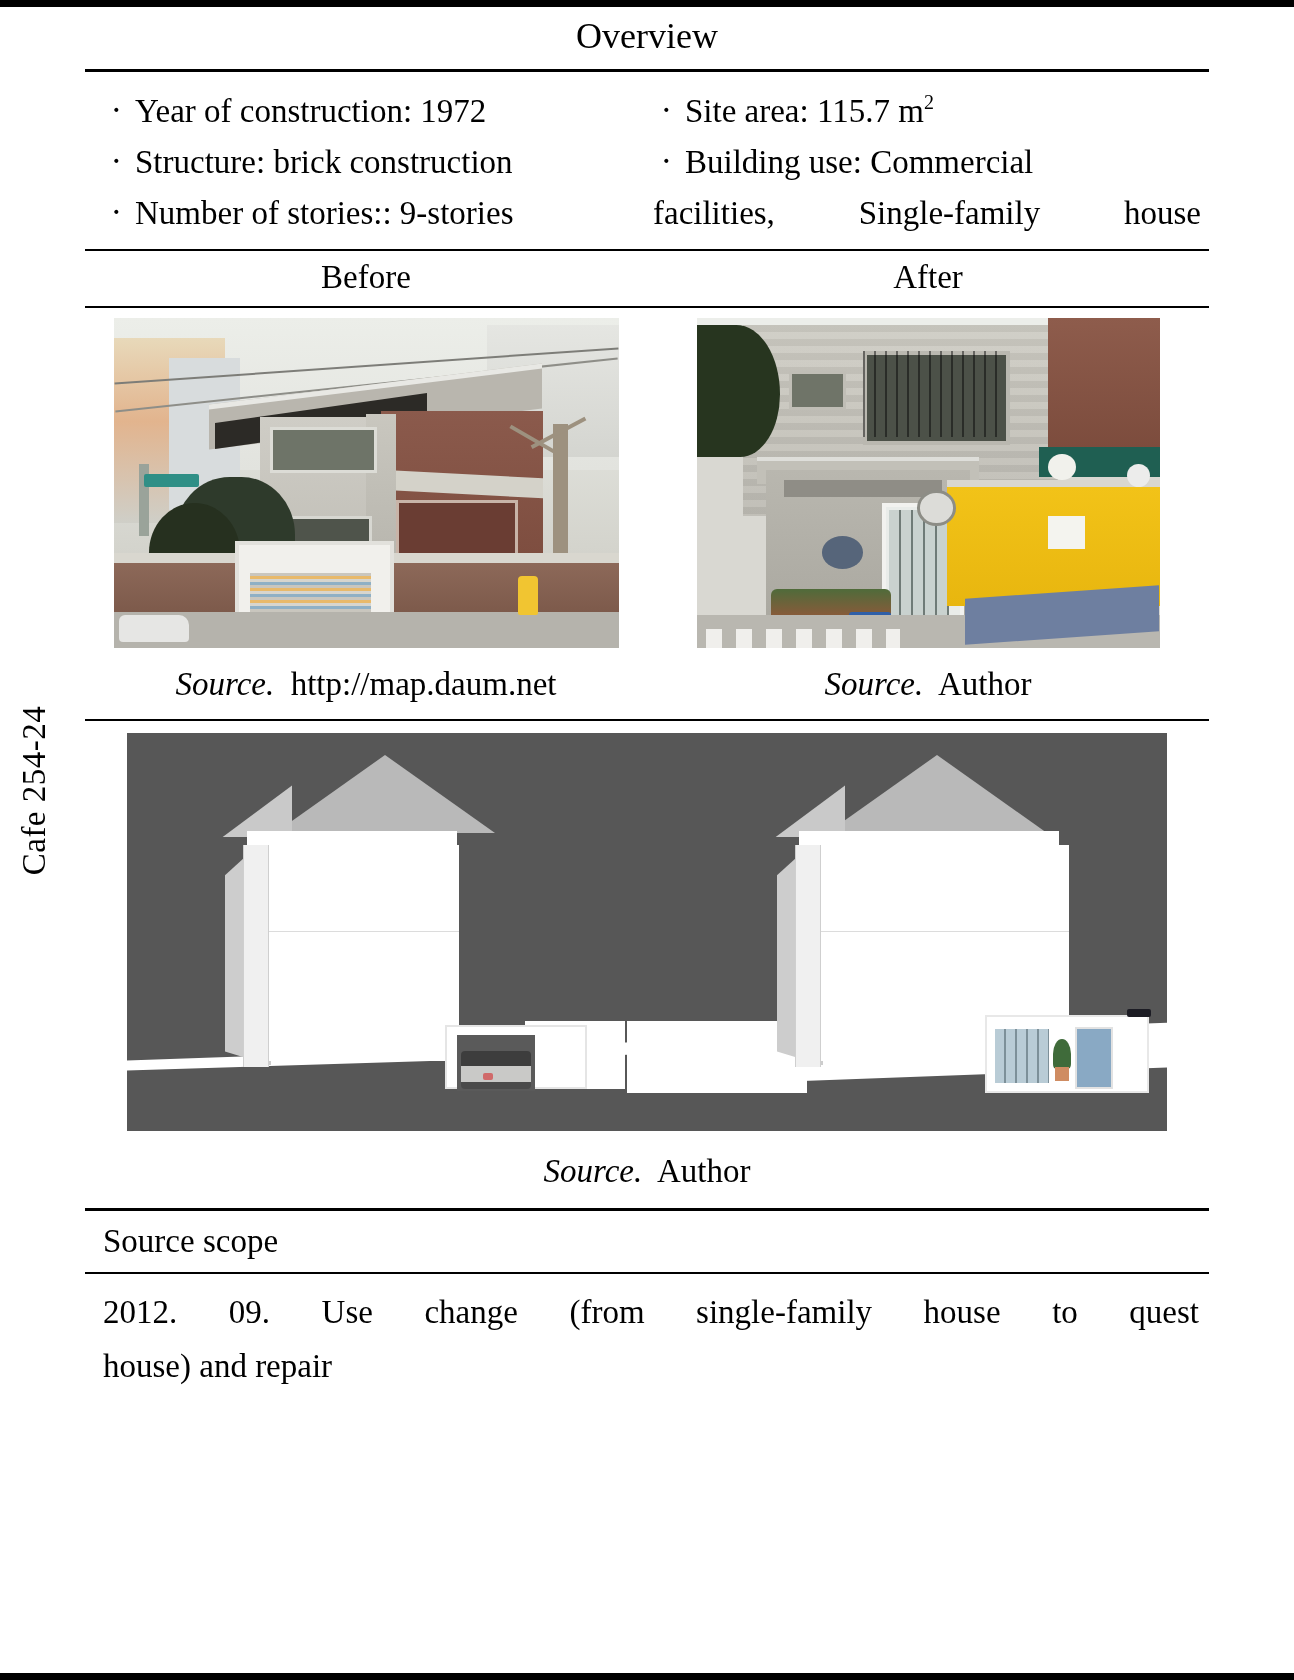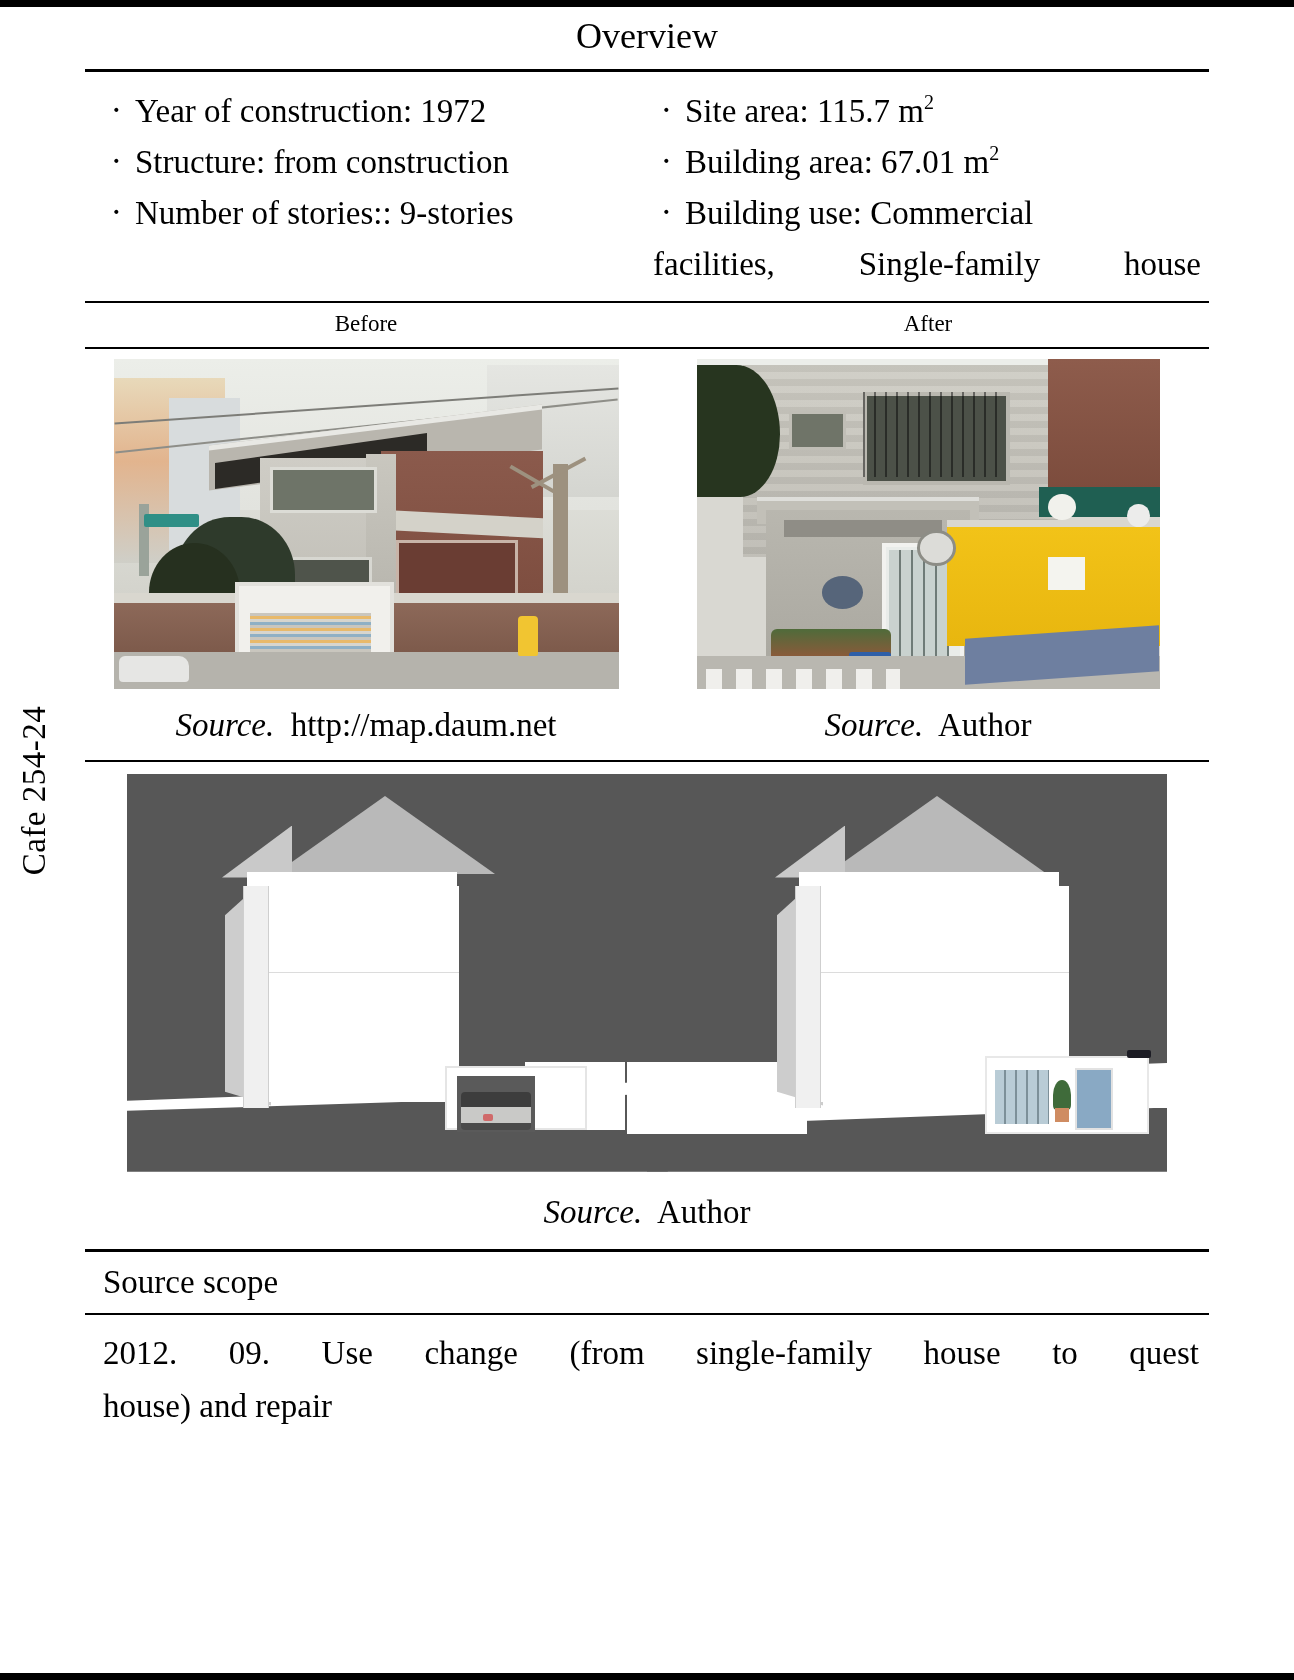--- a/index.html
+++ b/index.html
@@ -110,21 +110,21 @@
     vertical-align: 13px;
   }
 
   .row-beforeafter {
     display: flex;
     padding: 8px 0 10px 0;
   }
   .ba-cell {
     width: 50%;
     text-align: center;
-    font-size: 23px;
+    font-size: 33px;
   }
 
   .row-photos {
     display: flex;
     padding: 10px 0 0 0;
   }
   .photo-cell {
     width: 50%;
     display: flex;
     flex-direction: column;
@@ -374,33 +374,30 @@
 
   <div class="rule-thick"></div>
 
   <div class="row-specs">
 
     <div class="spec-col spec-col-left">
       <div class="spec-line">
         <span class="bullet">・</span><span>Year of construction: 1972</span>
       </div>
       <div class="spec-line">
-        <span class="bullet">・</span><span>Structure: from construction</span>
+        <span class="bullet">・</span><span>Structure: brick construction</span>
       </div>
       <div class="spec-line">
         <span class="bullet">・</span><span>Number of stories:: 9-stories</span>
       </div>
     </div>
 
     <div class="spec-col spec-col-right">
       <div class="spec-line">
         <span class="bullet">・</span><span>Site area: 115.7 m</span><sup class="unit">2</sup>
-      </div>
-      <div class="spec-line">
-        <span class="bullet">・</span><span>Building area: 67.01 m</span><sup class="unit">2</sup>
       </div>
       <div class="spec-line">
         <span class="bullet">・</span><span>Building use: Commercial</span>
       </div>
       <div class="spec-line wrap">facilities, Single-family house</div>
     </div>
 
   </div>
 
   <div class="rule-thin"></div>

